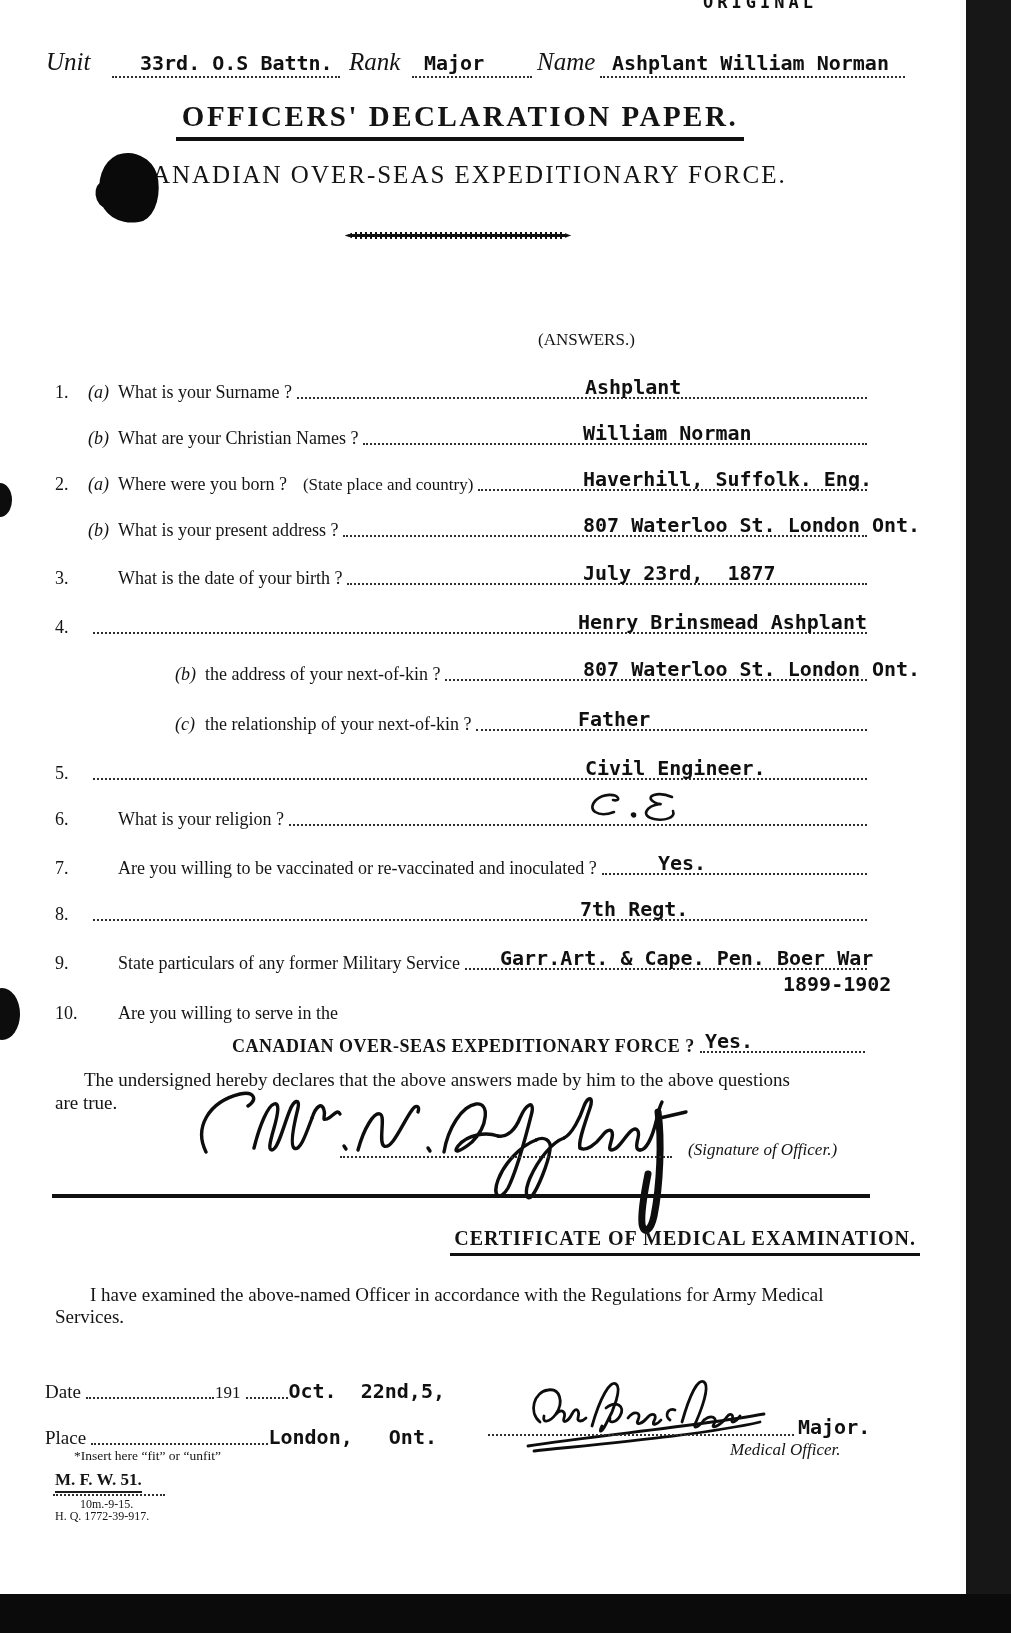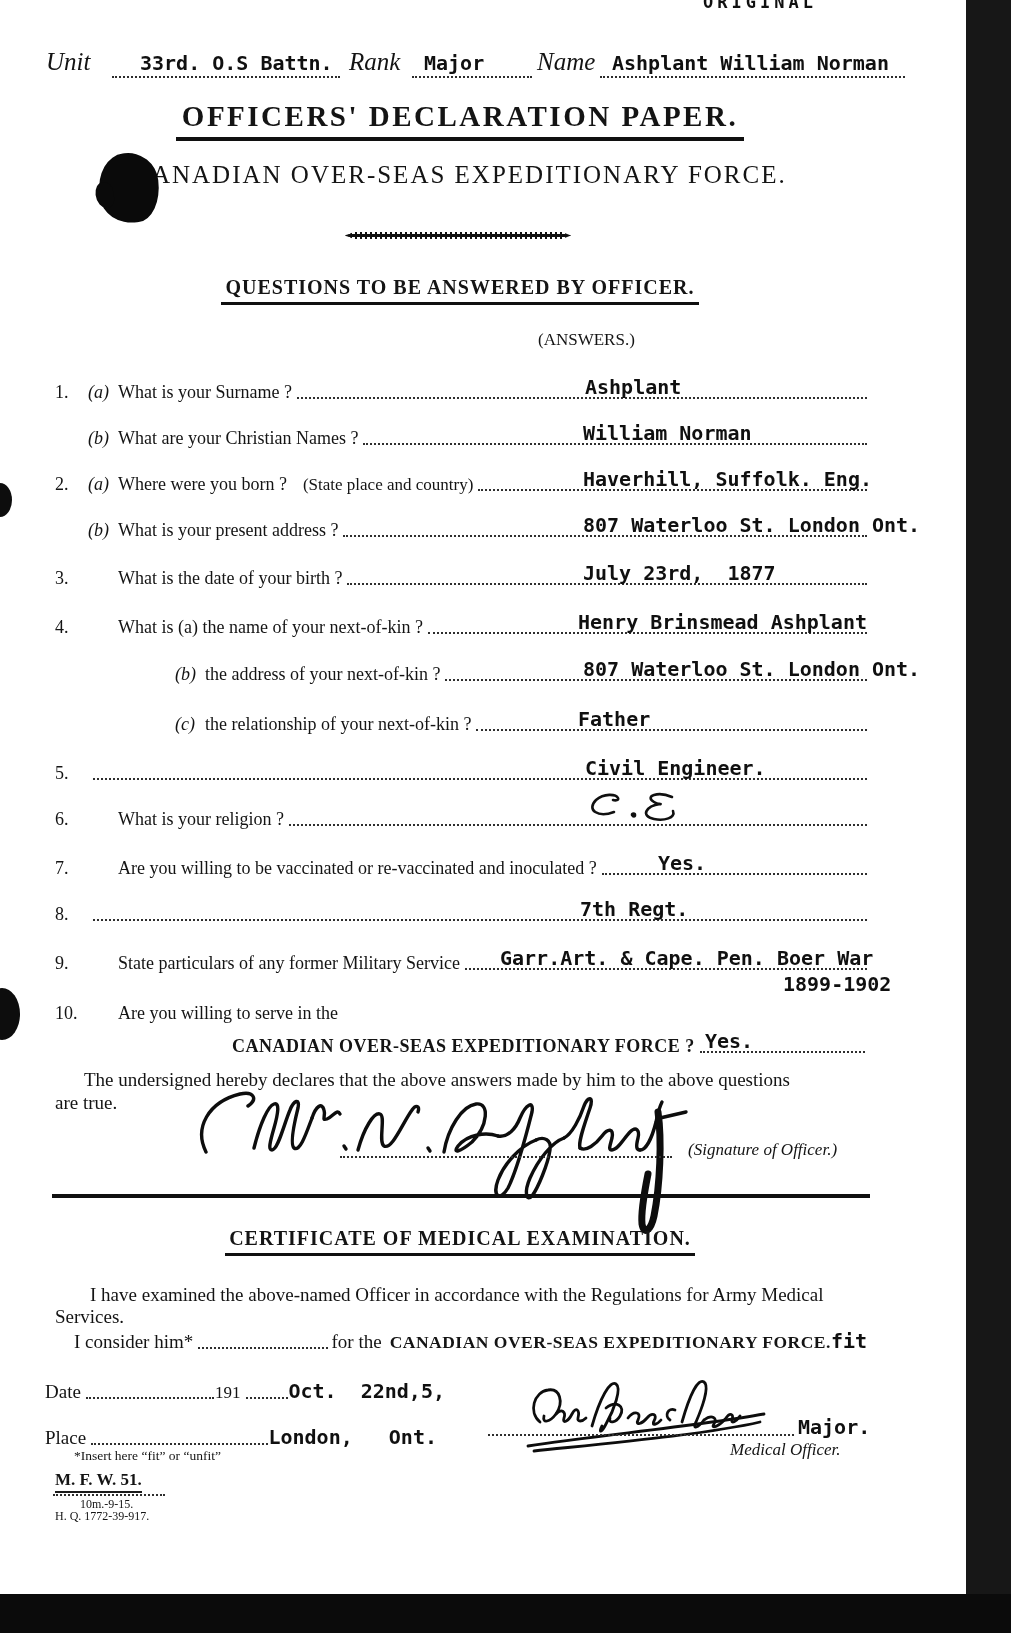--- a/index.html
+++ b/index.html
@@ -94,23 +94,20 @@
 
   <div class="center-block" style="top:100px;">
     <span class="doc-title">OFFICERS' DECLARATION PAPER.</span>
   </div>
   <div class="center-block" style="top:161px;">
     <span class="doc-subtitle">CANADIAN OVER-SEAS EXPEDITIONARY FORCE.</span>
   </div>
   <div class="ink-blot"></div>
   <div class="ornament"></div>
 
-  <div class="center-block" style="top:276px;">
-    <span class="sec-head">QUESTIONS TO BE ANSWERED BY OFFICER.</span>
-  </div>
   <div class="answers-lbl">(ANSWERS.)</div>
 
   <div class="qrow" style="top:377px;">
     <span class="qnum">1.</span>
     <span class="qsub">(a)</span>
     <span class="qlabel">What is your Surname ?</span>
     <span class="leader"></span>
     <span class="answer typed" style="left:530px;">Ashplant</span>
   </div>
 
@@ -141,21 +138,20 @@
 
   <div class="qrow" style="top:563px;">
     <span class="qnum">3.</span>
     <span class="qlabel" style="padding-left:30px;">What is the date of your birth ?</span>
     <span class="leader"></span>
     <span class="answer typed" style="left:528px;">July 23rd,  1877</span>
   </div>
 
   <div class="qrow" style="top:612px;">
     <span class="qnum">4.</span>
-    <span class="qlabel" style="padding-left:30px;">What is (a) the name of your next-of-kin ?</span>
     <span class="leader"></span>
     <span class="answer typed" style="left:523px;">Henry Brinsmead Ashplant</span>
   </div>
 
   <div class="qrow indent" style="top:659px;">
     <span class="qsub">(b)</span>
     <span class="qlabel">the address of your next-of-kin ?</span>
     <span class="leader"></span>
     <span class="answer typed" style="left:408px;">807 Waterloo St. London Ont.</span>
   </div>
@@ -238,33 +234,26 @@
       <path d="M448,68 C 454,68 460,56 464,40 C 466,30 468,24 470,20"></path>
       <path d="M468,36 l 26,-6"></path>
     </g>
     <path d="M466,30 C 470,58 468,104 462,134 C 459,148 452,154 450,142 C 449,132 452,112 456,92" fill="none" stroke="#0d0d0d" stroke-width="7" stroke-linecap="round"></path>
   </svg>
   <div class="sig-dots" style="left:340px; top:1156px; width:332px;"></div>
   <div class="sig-caption" style="left:688px; top:1140px;">(Signature of Officer.)</div>
 
   <div class="rule" style="left:52px; top:1194px; width:818px; height:4px;"></div>
 
-  <div class="center-block" style="top:1227px;">
+  <div class="center-block" style="top:1227px;text-align:right;">
     <span class="sec-head">CERTIFICATE OF MEDICAL EXAMINATION.</span>
   </div>
   <div class="para" style="left:90px; top:1284px;">I have examined the above-named Officer in accordance with the Regulations for Army Medical</div>
   <div class="para" style="left:55px; top:1306px;">Services.</div>
 
-  <div class="frow" style="left:74px; top:1327px; width:793px; height:26px;">
-    <span class="flabel">I consider him*</span>
-    <span class="leader" style="max-width:140px;"></span>
-    <span class="flabel" style="padding-left:4px;">for the</span>
-    <span class="flabel force-caps" style="padding-left:8px; font-size:17.5px;">CANADIAN OVER-SEAS EXPEDITIONARY FORCE.</span>
-    <span class="answer typed" style="left:164px; bottom:3px;">fit</span>
-  </div>
 
   <div class="frow" style="left:45px; top:1375px; width:400px; height:28px;">
     <span class="flabel">Date</span>
     <span class="leader"></span>
     <span class="fprint">191</span>
     <span class="leader" style="max-width:42px;"></span>
     <span class="answer typed" style="left:96px; bottom:3px;">Oct.  22nd,</span>
     <span class="answer typed" style="left:376px; bottom:3px;">5,</span>
   </div>
 

